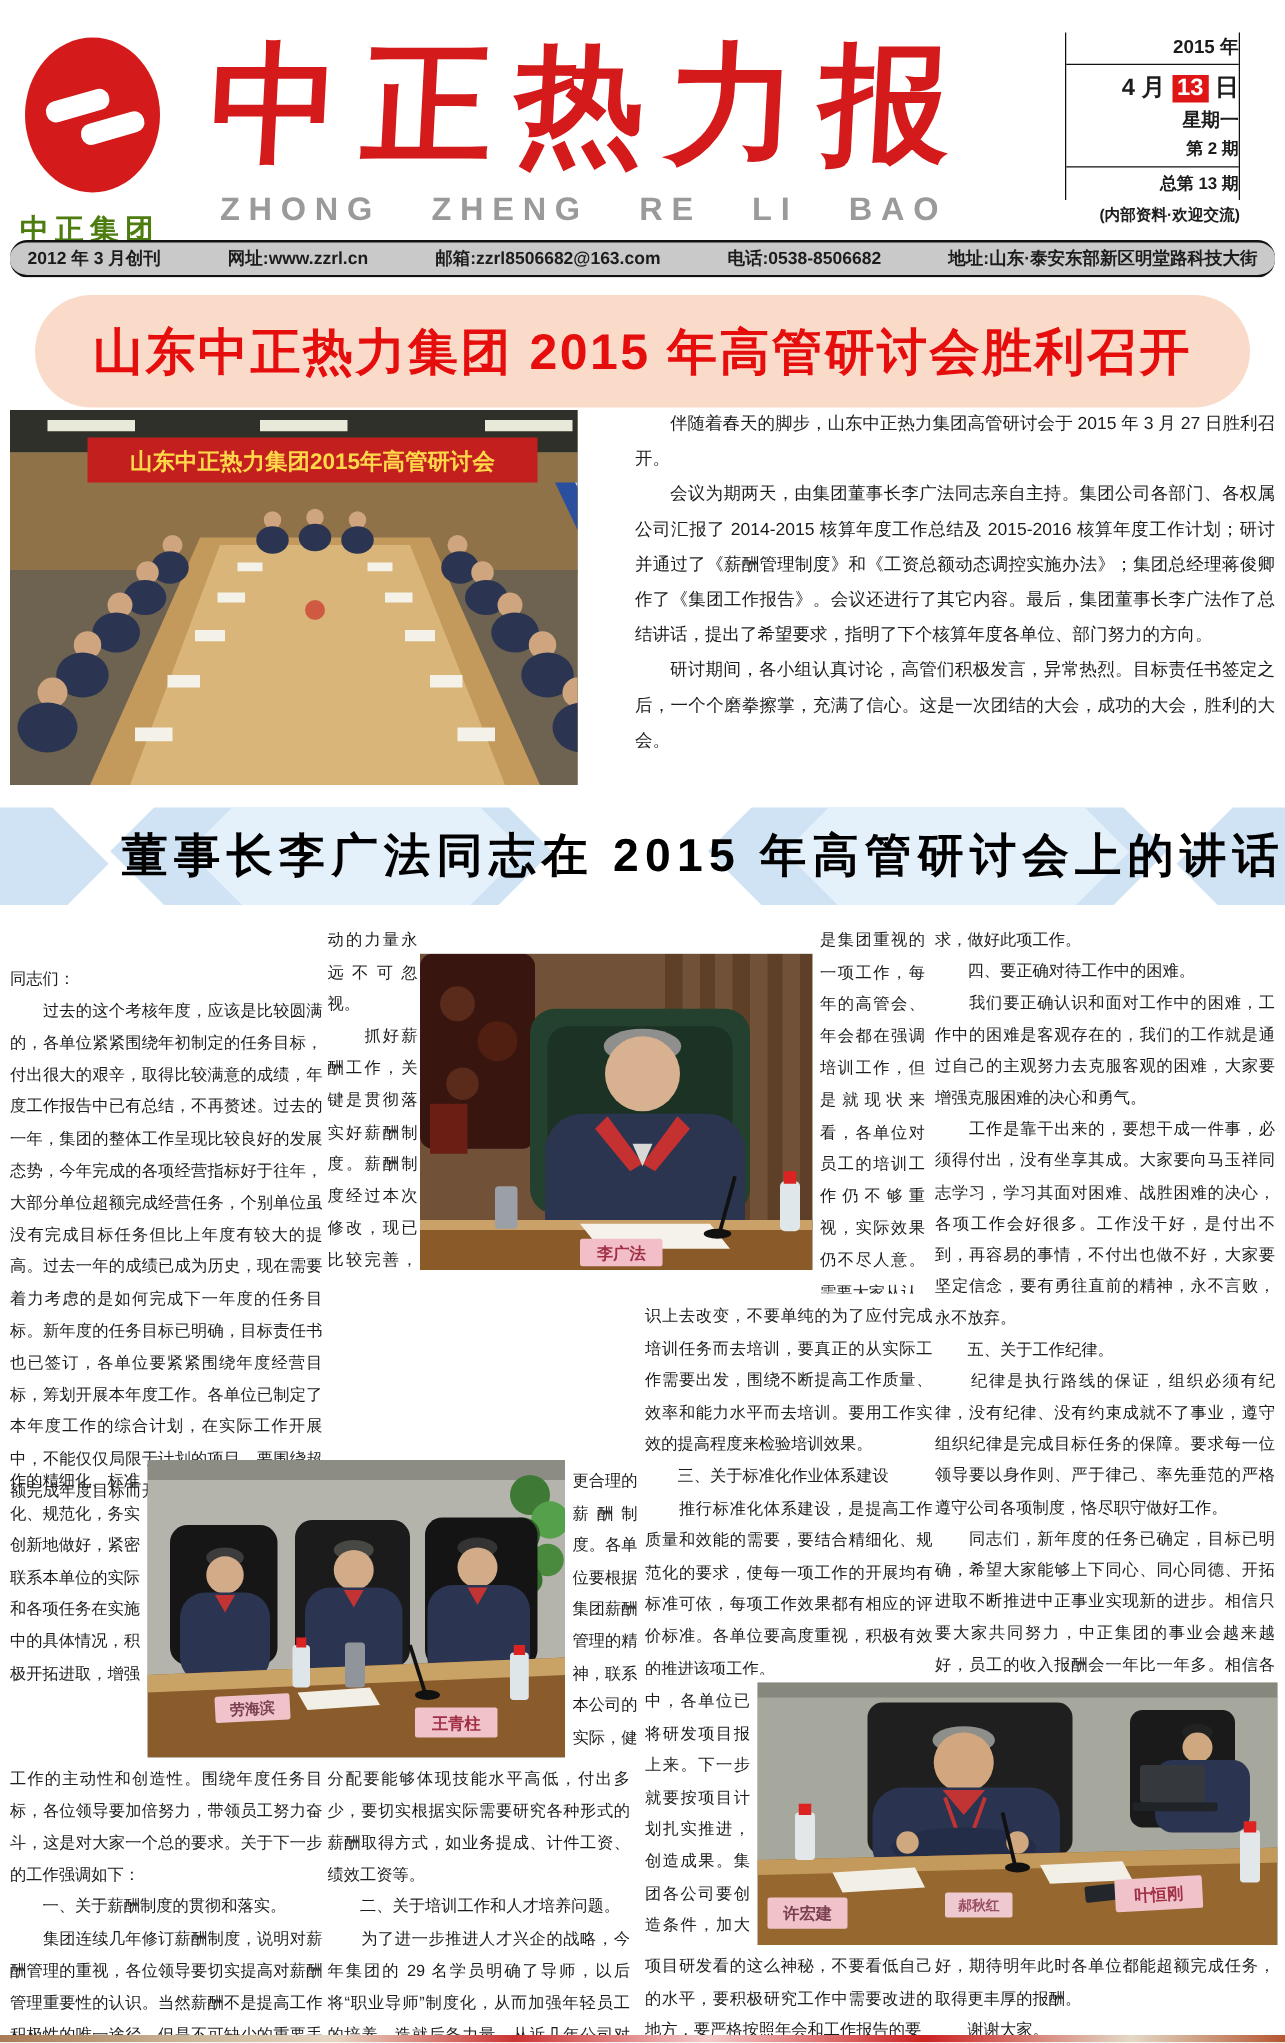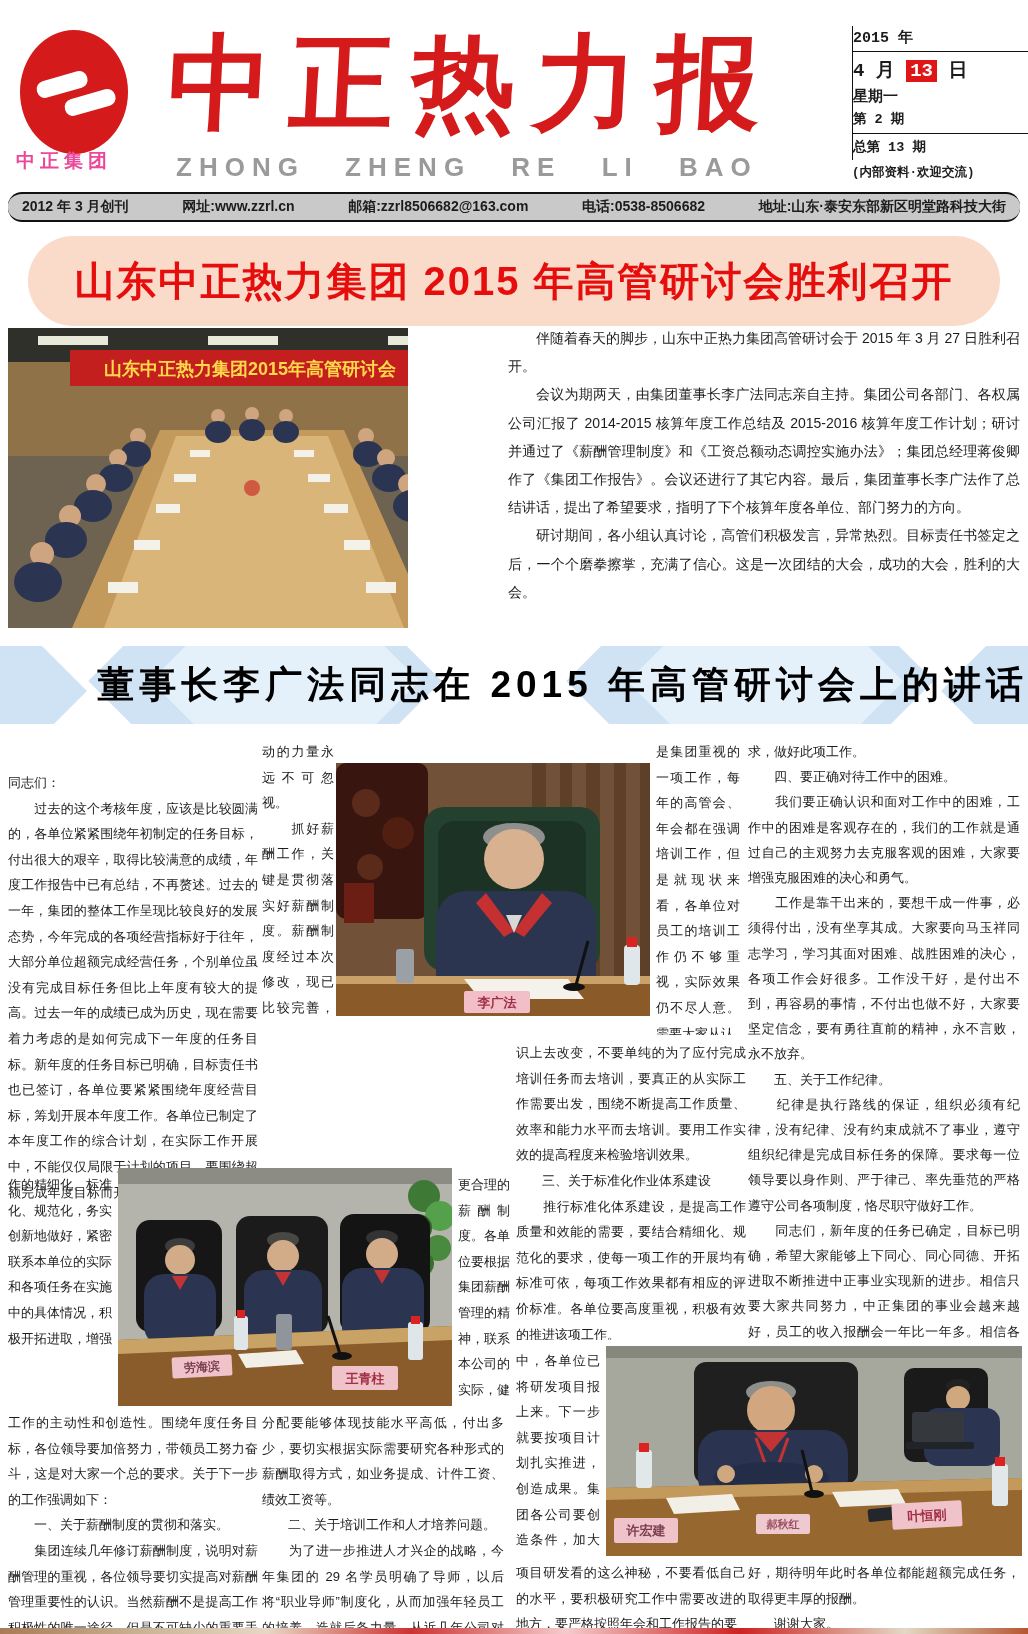--- a/index.html
+++ b/index.html
@@ -1,28 +1,28 @@
 <!DOCTYPE html>
 <html><head>
 <meta charset="utf-8">
 <style>
   html,body{margin:0;padding:0;background:#ffffff;}
   .page{position:relative;width:1028px;height:1634px;margin:0 auto;background:#ffffff;overflow:hidden;
         font-family:"Liberation Sans","DejaVu Sans",sans-serif;color:#1c1c1c;}
   .abs{position:absolute;}
 
   
-  .org-label{position:absolute;left:16px;top:148px;width:180px;color:#ec4899;font-weight:bold;
-             font-size:19px;letter-spacing:5px;}
+  .org-label{position:absolute;left:16px;top:168px;width:180px;color:#4d7c0f;font-weight:bold;
+             font-size:23px;letter-spacing:5px;}
   .mast-title{position:absolute;left:168px;top:26px;width:660px;color:#d41a1a;font-weight:900;
               font-size:104px;letter-spacing:18px;line-height:1.1;transform:skewX(-3deg);
               font-family:"DejaVu Serif","Liberation Serif",serif;white-space:nowrap;}
   .mast-pinyin{position:absolute;left:176px;top:152px;width:650px;color:#9a9a9a;font-weight:bold;
                font-size:26px;letter-spacing:7px;word-spacing:26px;white-space:nowrap;}
-  .datebox{position:absolute;left:852px;top:26px;width:177px;font-size:15px;text-align:left;font-family:Liberation Mono, monospace;}
+  .datebox{position:absolute;left:852px;top:26px;width:140px;font-size:15px;text-align:right;}
   .datebox .frame{border-left:1.5px solid #111;border-right:1.5px solid #111;padding:2px 0 4px 0;}
   .datebox .row{padding:2px 0;font-weight:bold;}
   .datebox .yr{border-bottom:1.5px solid #111;padding-bottom:4px;font-weight:bold;}
   .datebox .md{font-size:19px;font-weight:bold;padding:5px 0 2px 0;}
   .day-red{display:inline-block;background:#e01616;color:#fff;padding:0 4px;font-weight:bold;}
   .datebox .total{border-top:1.5px solid #111;margin-top:3px;padding-top:4px;font-weight:bold;}
   .datebox .note{font-size:12.5px;margin-top:4px;font-weight:bold;white-space:nowrap;}
 
   .infobar{position:absolute;left:8px;top:192px;width:1012px;height:30px;background:#c9c9c9;
            border-top:2px solid #111;border-bottom:2px solid #111;display:flex;align-items:center;
@@ -96,21 +96,21 @@
     <span>网址:www.zzrl.cn</span>
     <span>邮箱:zzrl8506682@163.com</span>
     <span>电话:0538-8506682</span>
     <span>地址:山东·泰安东部新区明堂路科技大街</span>
   </div>
 
   <div class="headline1">
     <span>山东中正热力集团 2015 年高管研讨会胜利召开</span>
   </div>
 
-  <div class="photo" style="left:8px;top:328px;width:400px;height:300px;">
+  <div class="photo" style="left:8px;top:328px;width:454px;height:300px;">
     <svg width="488" height="300" viewBox="0 0 488 300">
       <rect width="488" height="300" fill="#a39275"></rect>
       <rect width="488" height="34" fill="#30302a"></rect>
       <rect x="30" y="8" width="70" height="9" fill="#e9e9d9"></rect>
       <rect x="200" y="8" width="70" height="9" fill="#e9e9d9"></rect>
       <rect x="380" y="8" width="70" height="9" fill="#e9e9d9"></rect>
       <rect x="0" y="34" width="488" height="96" fill="#8f7248"></rect>
       <rect x="62" y="22" width="360" height="36" fill="#c41f1f"></rect>
       <text x="242" y="47" font-size="18" font-weight="bold" fill="#ffd94a" text-anchor="middle">山东中正热力集团2015年高管研讨会</text>
       <polygon points="436,58 470,58 456,100" fill="#2a4f9e"></polygon>

